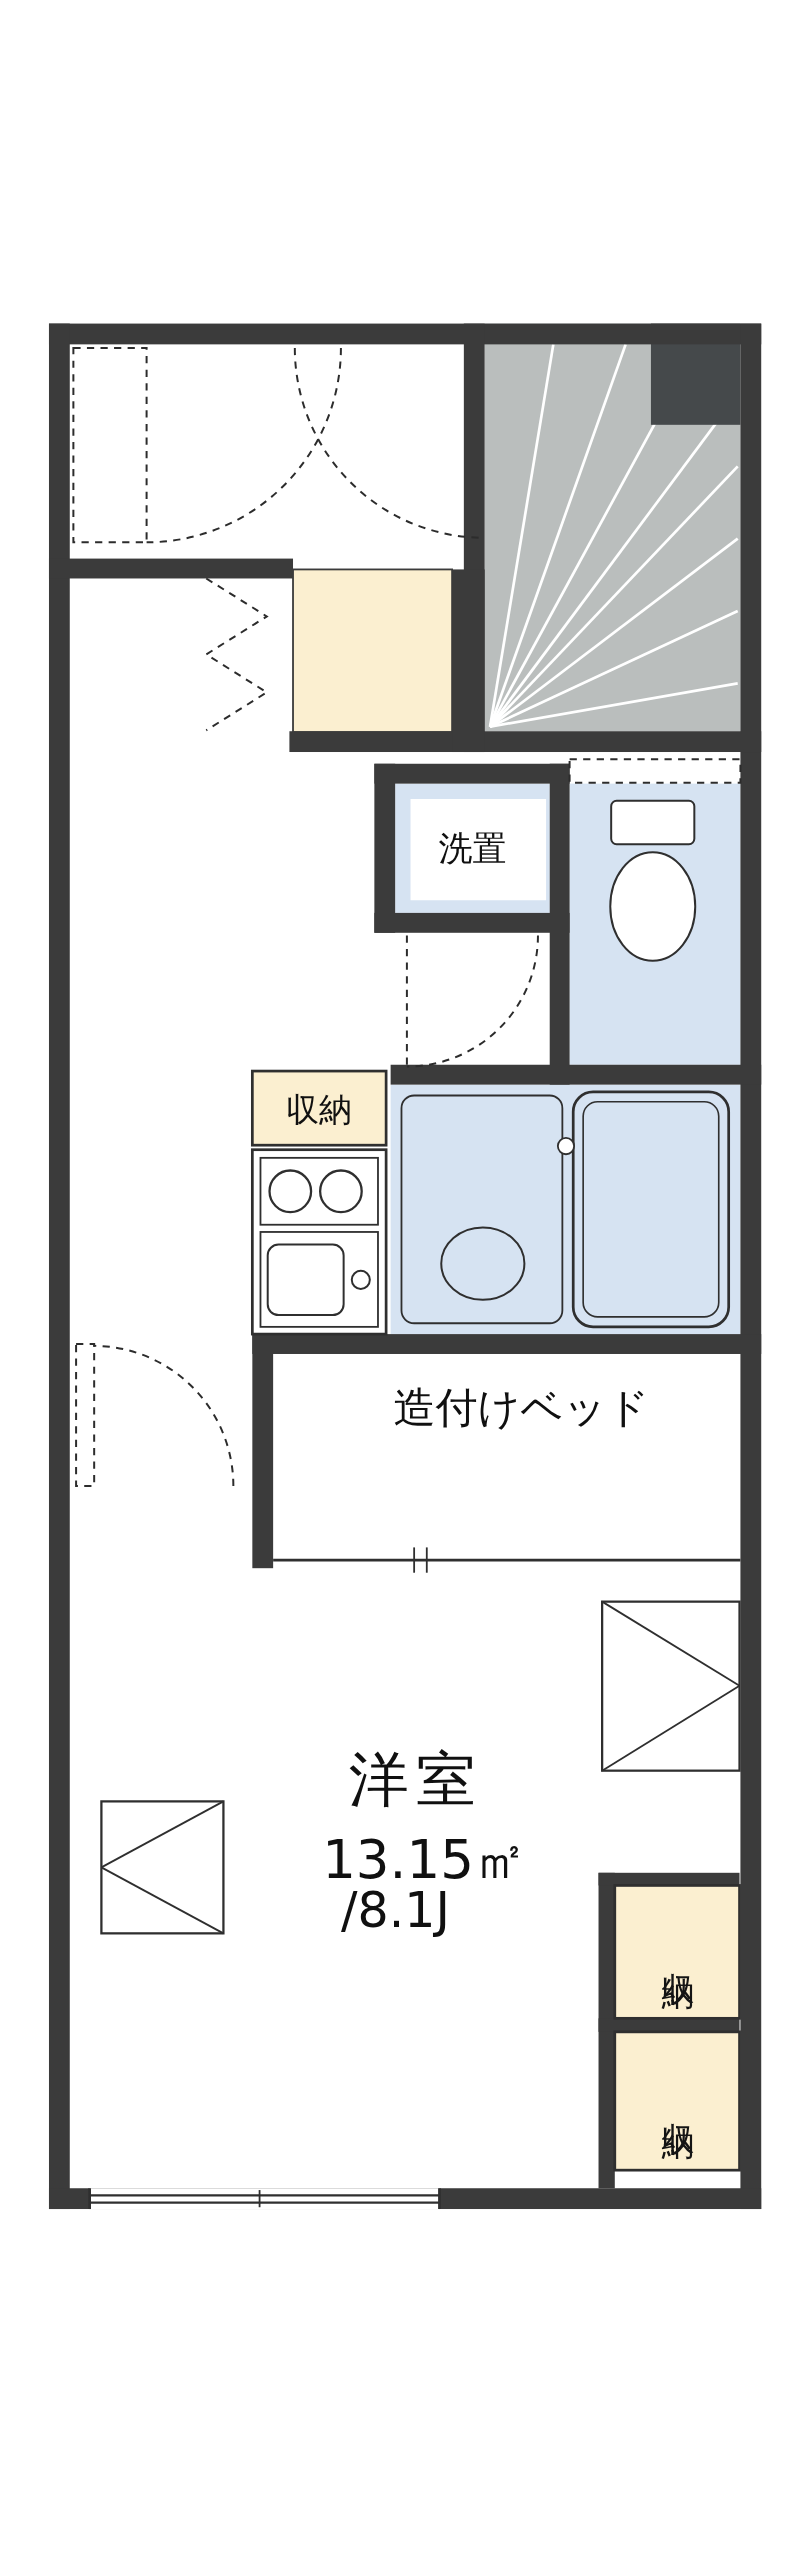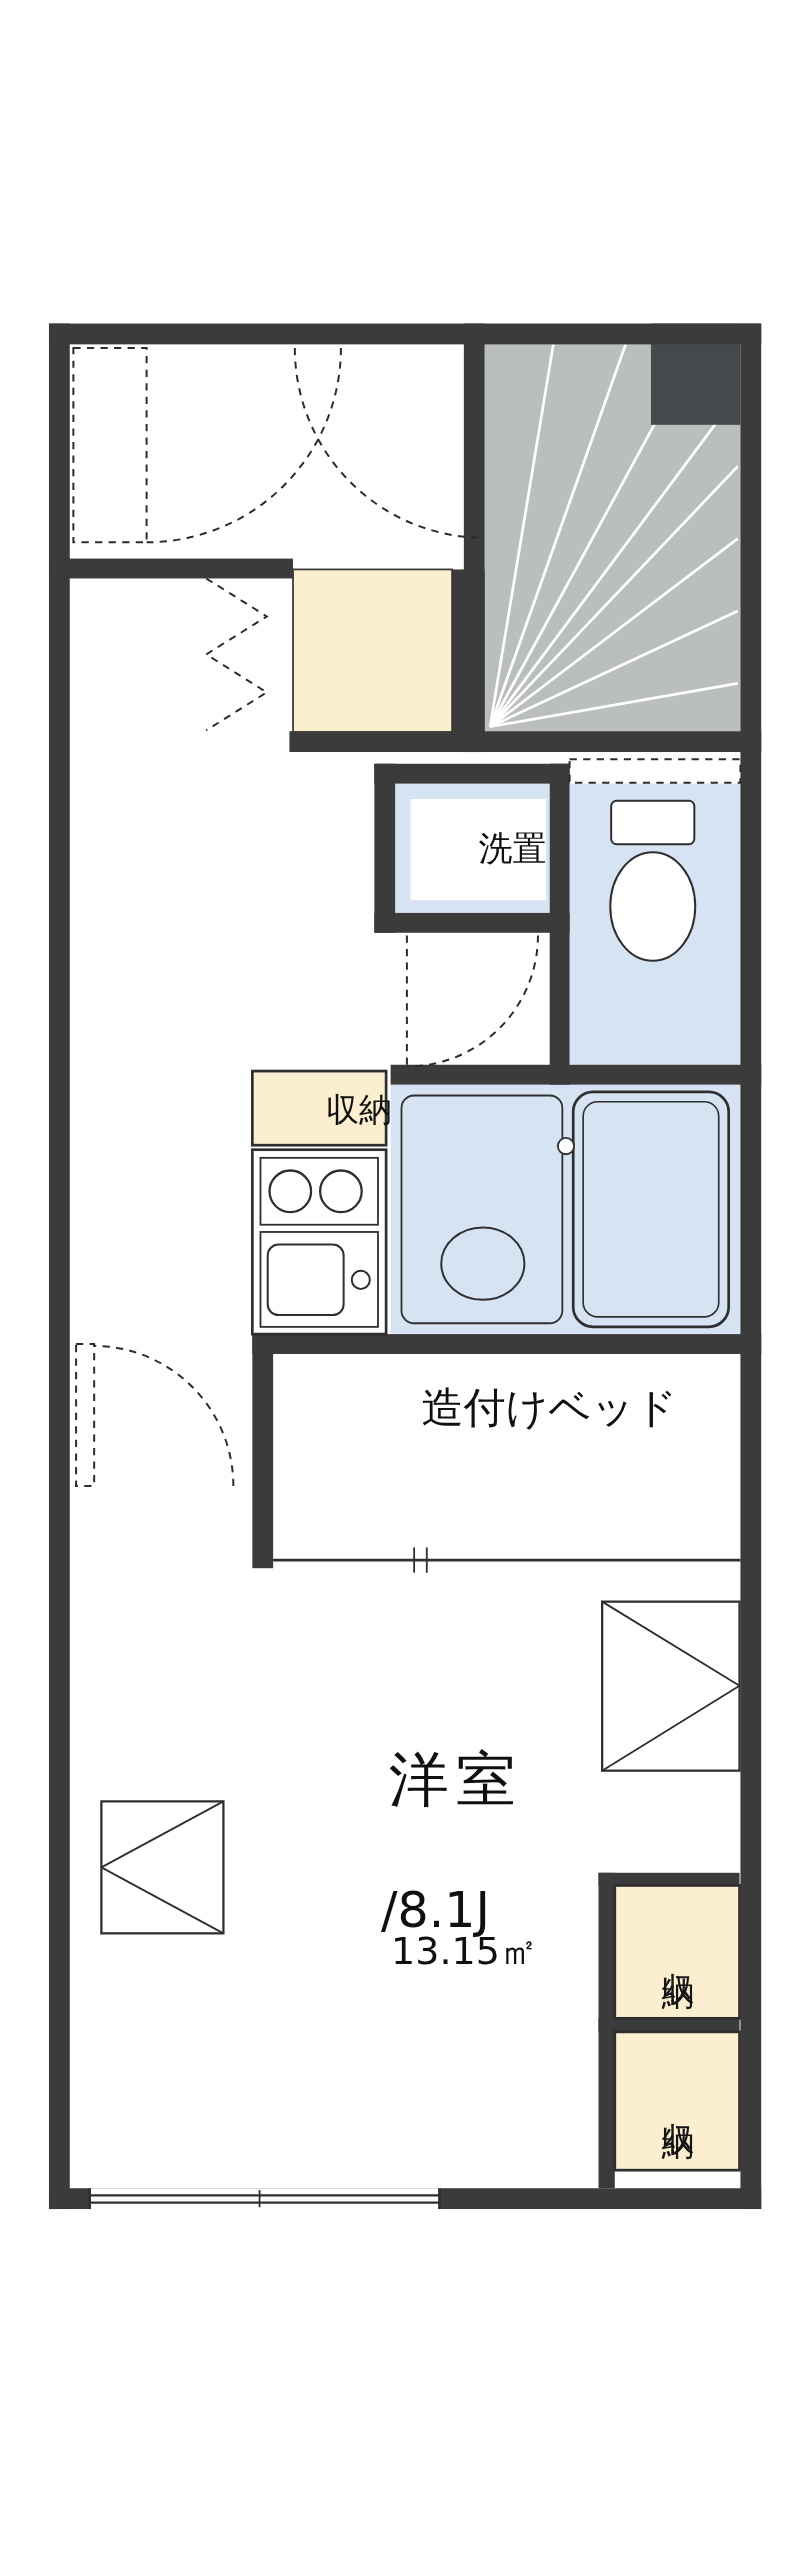--- a/index.html
+++ b/index.html
@@ -1,24 +1,24 @@
 <!DOCTYPE html>
 <html style="font-size:14.5px"><head>
 <meta charset="utf-8">
 <style>
   html,body{margin:0;padding:0;background:#ffffff;}
   .page{width:812px;height:2576px;position:relative;background:#ffffff;overflow:hidden;
         font-family:"DejaVu Sans","Liberation Sans",sans-serif;color:#141414;}
   .plan-svg{position:absolute;left:0;top:0;}
-  .label{position:absolute;text-align:center;color:#101010;line-height:1.2;padding-left:40px;}
+  .label{position:absolute;text-align:center;color:#101010;line-height:1.2;}
   .lbl-washer{left:395px;top:828px;width:155px;font-size:34px;}
   .lbl-kstorage{left:252px;top:1090px;width:134px;font-size:33px;}
-  .lbl-bed{left:276px;top:1381px;width:467px;font-size:42px;line-height:1.3;}
+  .lbl-bed{left:288px;top:1381px;width:467px;font-size:42px;line-height:1.3;}
   .lbl-room{left:235px;top:1743px;width:362px;font-size:60px;letter-spacing:7.2px;text-align:center;}
-  .lbl-aream{left:271px;top:1929px;width:307px;font-size:38px;}
+  .lbl-aream{left:271px;top:1828px;width:307px;font-size:53px;}
   .lbl-areaj{left:242px;top:1882px;width:307px;font-size:49px;}
   .v-box{position:absolute;display:flex;align-items:center;justify-content:center;
          writing-mode:vertical-rl;text-orientation:upright;font-size:33px;letter-spacing:5.4px;}
   .v-top{left:615px;top:1885px;width:125px;height:133px;}
   .v-bottom{left:615px;top:2032px;width:125px;height:138px;}
 </style>
 </head>
 <body>
 
 <div class="page">

